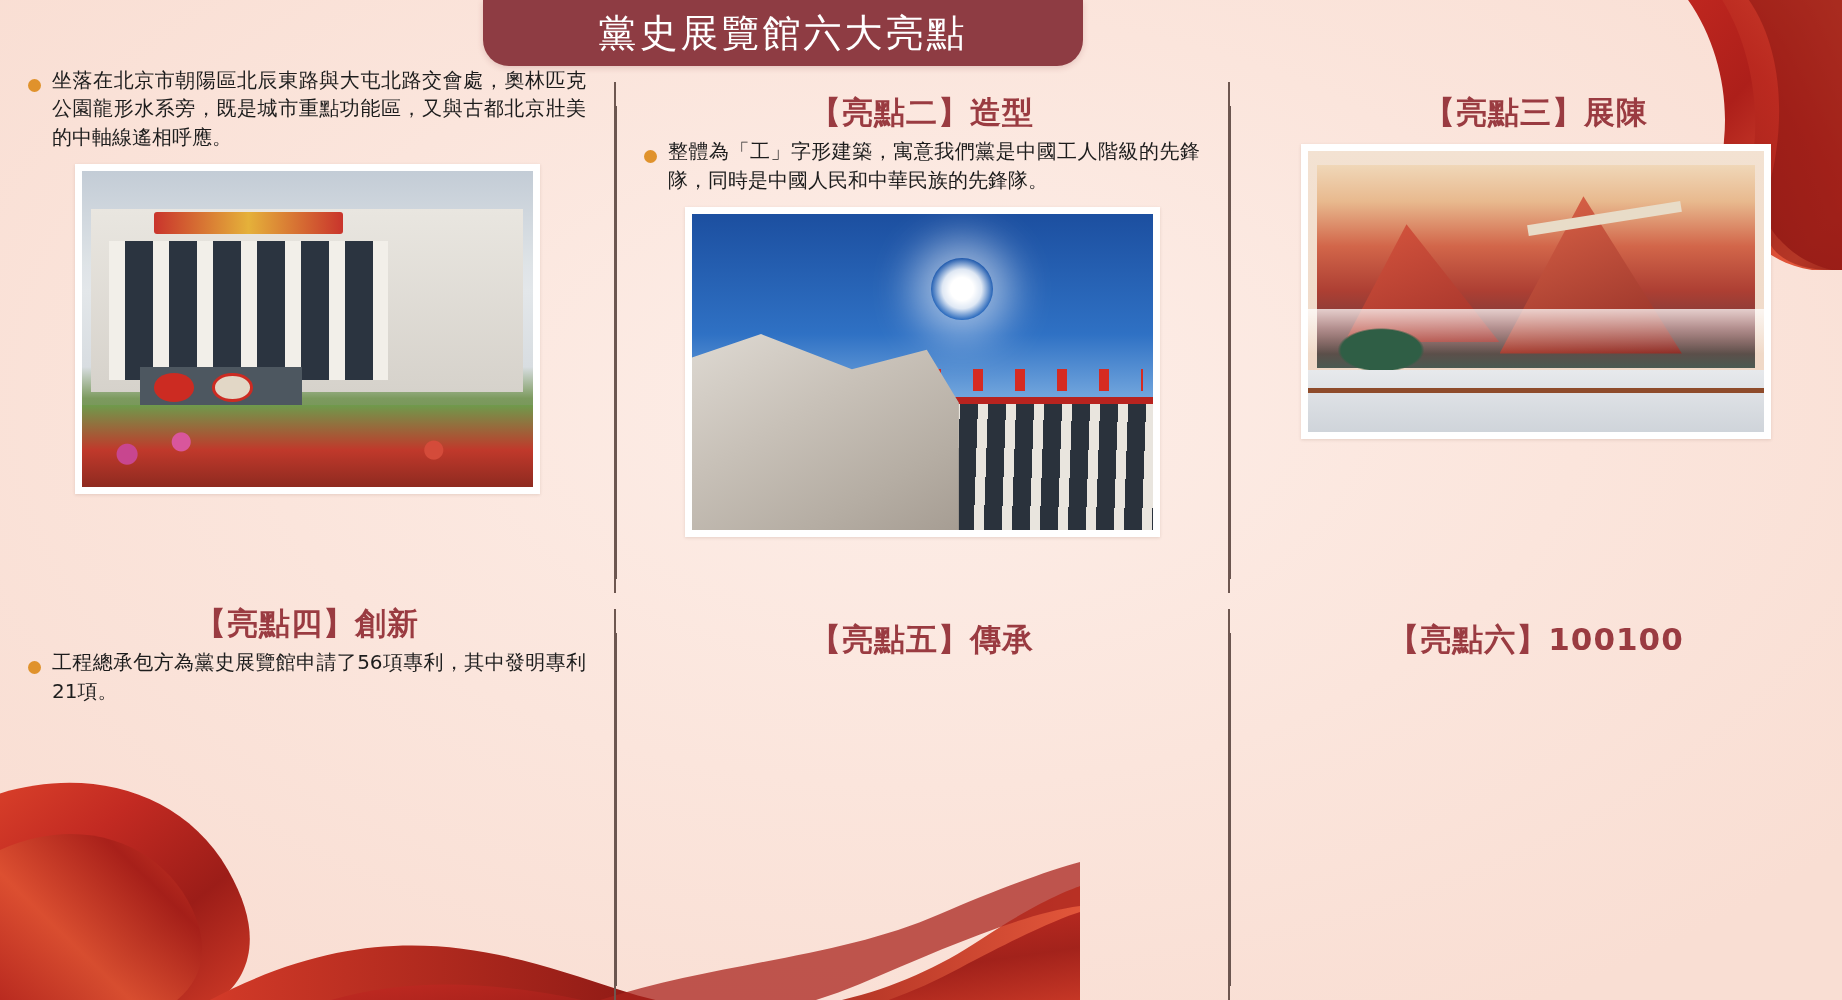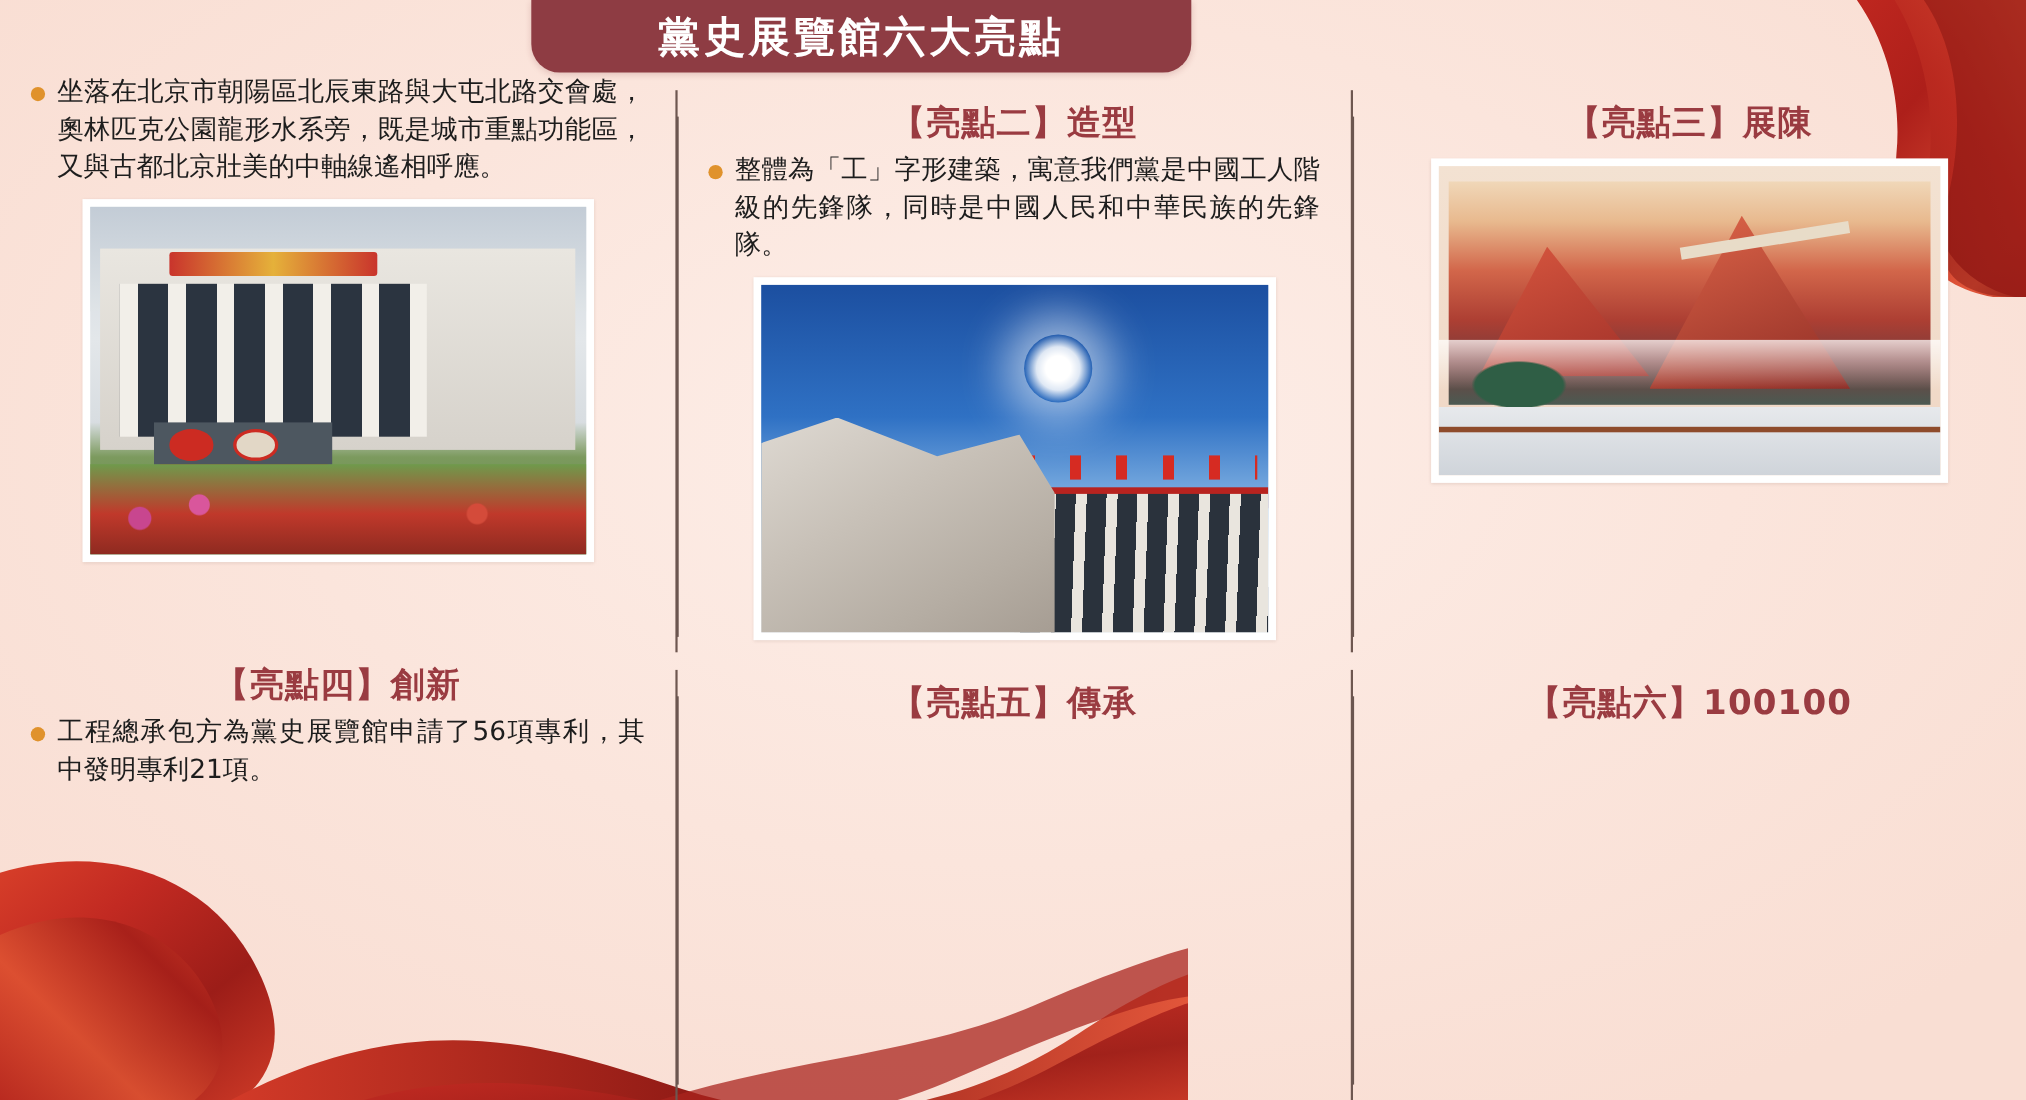--- a/index.html
+++ b/index.html
@@ -29,21 +29,21 @@
   
   .banner{
     position:absolute;left:483px;top:0;width:600px;height:66px;
     background:#8e3c43;
     border-bottom-left-radius:26px;border-bottom-right-radius:26px;
     display:flex;align-items:center;justify-content:center;
     box-shadow:0 2px 6px rgba(120,40,45,.18);
     z-index:6;
   }
   .banner-title{
-    color:#ffffff;font-size:38px;font-weight:bold;letter-spacing:3px;
+    color:#ffffff;font-size:38px;font-weight:normal;letter-spacing:3px;
     font-family:"DejaVu Sans","Liberation Sans",sans-serif;
     white-space:nowrap;line-height:1;
   }
 
   
   .grid{
     position:absolute;left:0;top:66px;width:1842px;height:934px;
     display:grid;
     grid-template-columns:1fr 1fr 1fr;
     grid-template-rows:527px 407px;
@@ -74,21 +74,21 @@
     padding:0 6px;
   }
   .dot{
     flex:0 0 auto;
     width:13px;height:13px;border-radius:50%;
     background:#e0922c;
     margin:13px 11px 0 0;
   }
   .body-text{
     flex:1 1 auto;
-    font-size:24px;
+    font-size:20px;
     line-height:1.42;
     color:#1d1d1d;
     font-family:"DejaVu Sans","Liberation Sans",sans-serif;
     text-align:justify;
     text-justify:inter-character;
   }
   .body-text.center{}
 
   
   .photo{

